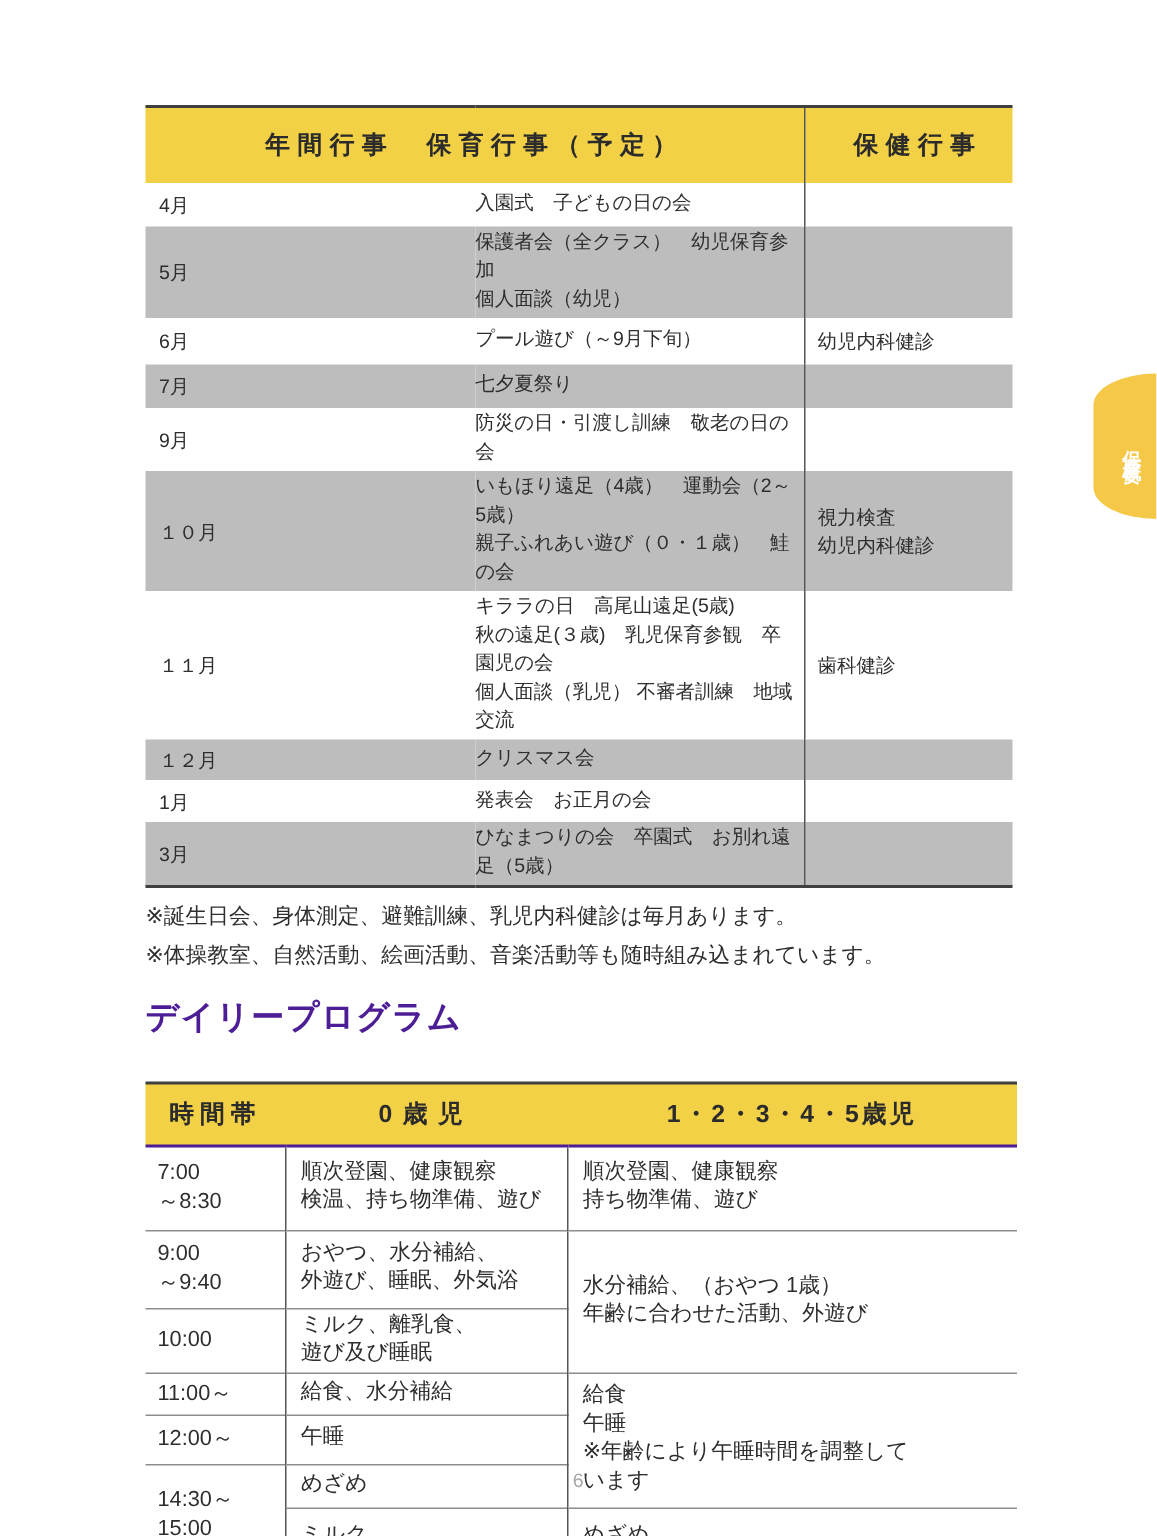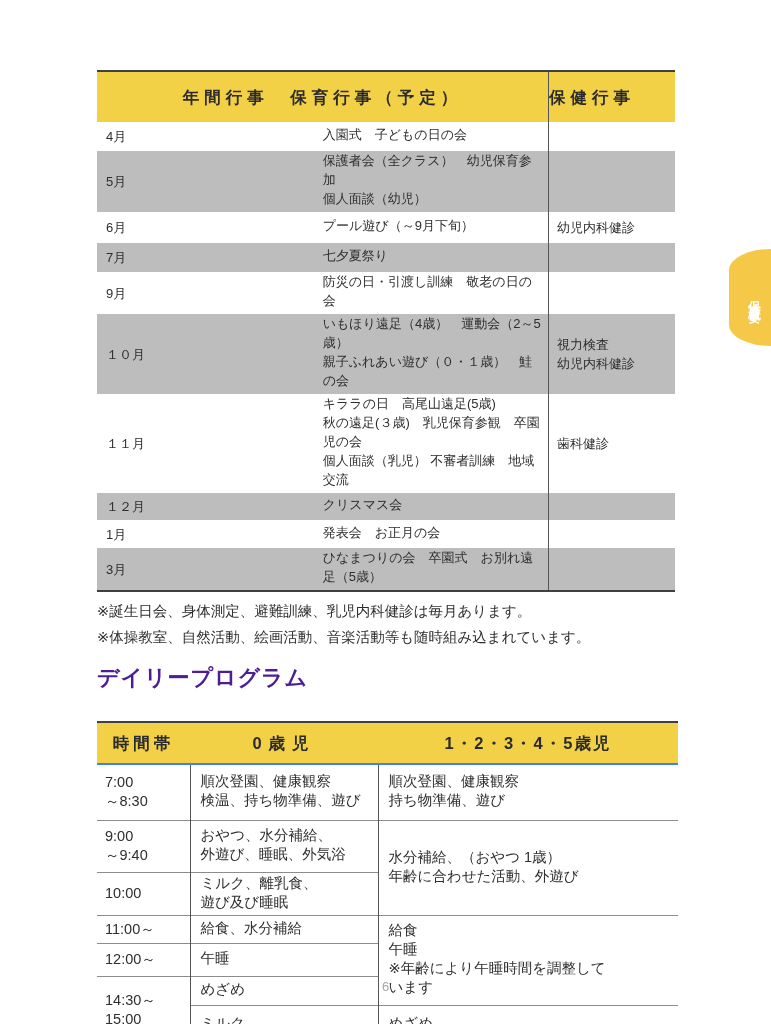--- a/index.html
+++ b/index.html
@@ -18,35 +18,35 @@
   .annual{width:578px;border-top:2px solid #404040;border-bottom:2px solid #404040;}
   .annual th,.annual td{vertical-align:middle;font-size:13px;line-height:19px;white-space:pre-line;}
   .annual thead th{
     background:#F2D146;height:42px;font-weight:bold;font-size:16.5px;
     letter-spacing:5px;text-align:center;color:#2b2b2b;
   }
   .annual tbody tr:nth-child(even){background:#BDBDBD;}
   .annual .month{width:68px;padding:4px 0 4px 9px;text-align:left;}
   .annual .events{width:384px;padding:0 6px 4px 0;text-align:left;}
   .annual .health{width:126px;border-left:1.5px solid #555;padding:4px 0 4px 8px;text-align:left;}
-  .annual thead .health{letter-spacing:5px;padding-left:0;}
+  .annual thead .health{letter-spacing:5px;padding-left:12px;text-align:center;}
 
   .notes{margin:10px 0 0 0;}
   .notes p{margin:0 0 7px 0;font-size:14.5px;line-height:19px;color:#2e2e2e;}
 
   
   .daily-title{
     margin:16px 0 10px 0;font-size:22px;font-weight:bold;
     letter-spacing:1px;color:#4c1d95;
   }
   .daily{width:575px;}
   .daily th,.daily td{vertical-align:middle;font-size:14.5px;line-height:19px;white-space:pre-line;}
   .daily thead th{
     background:#F2D146;height:38px;font-weight:bold;font-size:16.5px;color:#2b2b2b;
-    border-top:2px solid #404040;border-bottom:2px solid #3b82f6;text-align:center;
+    border-top:2px solid #404040;border-bottom:2px solid #4c1d95;text-align:center;
   }
   .daily th.time-h{width:91px;letter-spacing:4px;}
   .daily th.age0-h{width:186px;letter-spacing:7px;}
   .daily th.age15-h{width:298px;letter-spacing:2px;}
   .daily td{border-top:1px solid #8c8c8c;}
   .daily tbody tr:first-child td{border-top:none;}
   .daily td.time{padding:3px 0 3px 8px;text-align:left;}
   .daily td.c0,.daily td.c15{border-left:1.5px solid #555;padding:1px 6px 3px 10px;text-align:left;}
 
   

